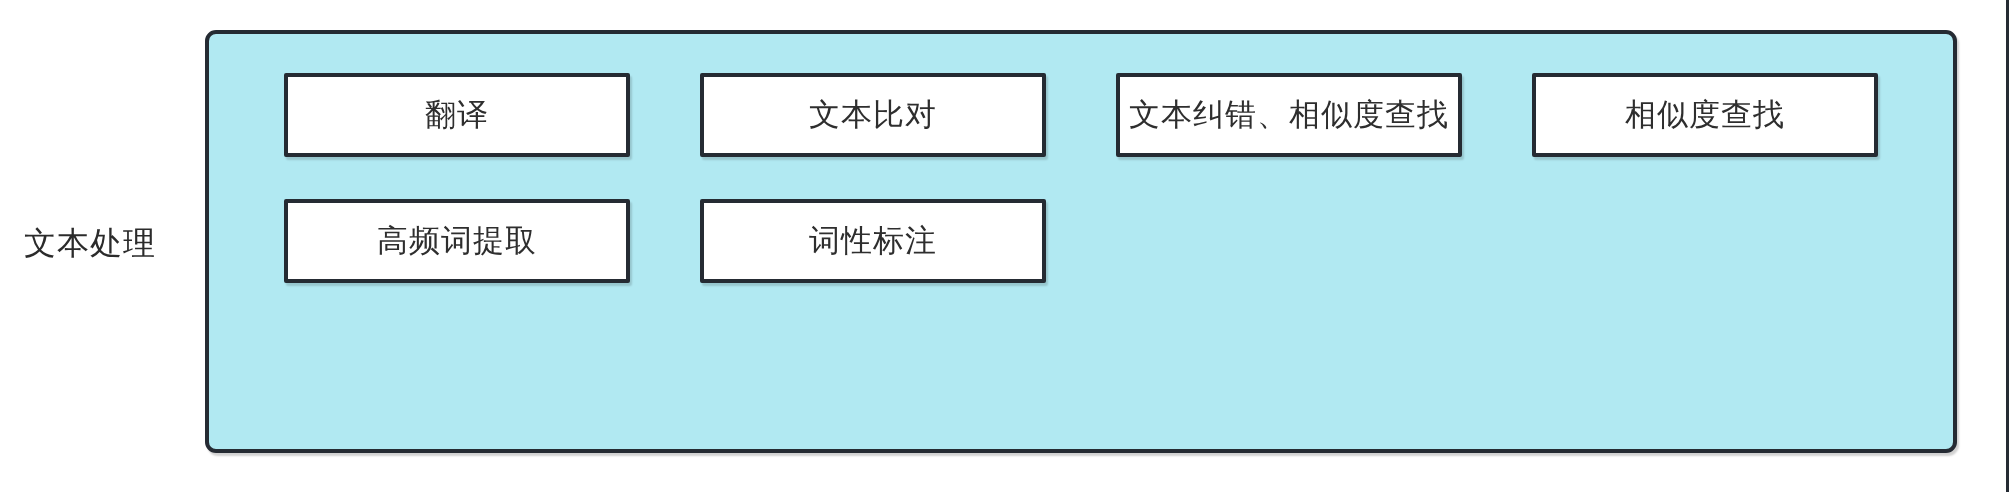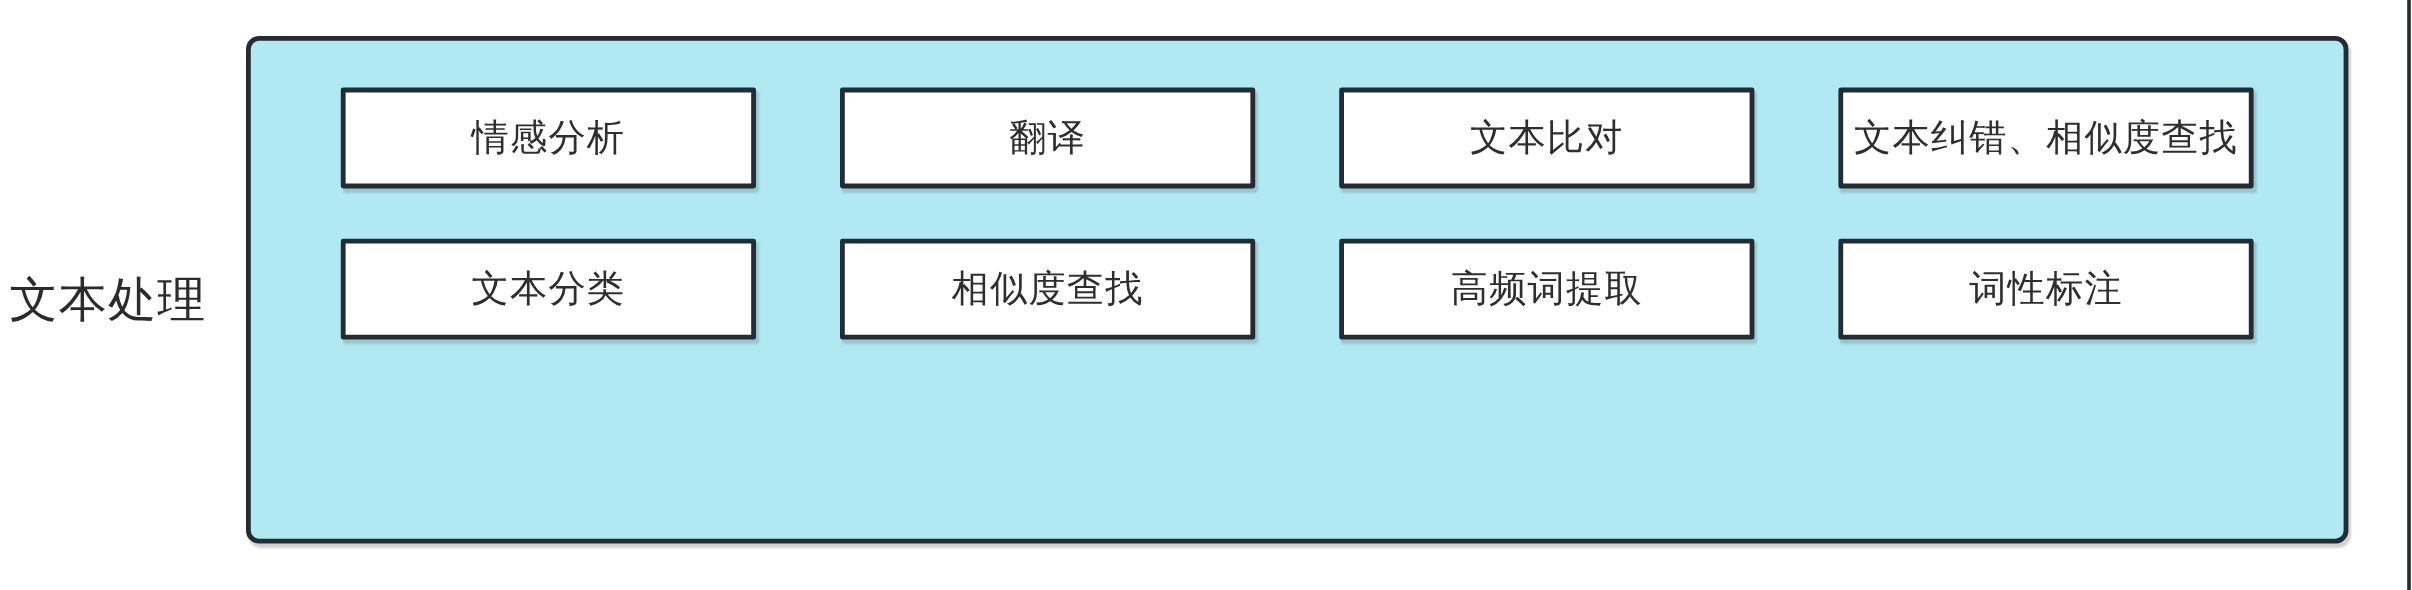--- a/index.html
+++ b/index.html
@@ -18,21 +18,21 @@
     color: var(--text);
     overflow:hidden;
   }
 
   .category-label{
     position:absolute;
     left:0;
     top:222px;
     width:180px;
     text-align:center;
-    font-size:40px;
+    font-size:32px;
     letter-spacing:1px;
     color:#2b2b2b;
     white-space:nowrap;
   }
 
   .group-container{
     position:absolute;
     left:205px;
     top:30px;
     width:1752px;
@@ -74,34 +74,28 @@
   }
 </style>
 </head>
 <body>
 
 <div class="category-label">文本处理</div>
 
 <div class="group-container">
 
   <div class="task-node">
-    <span>情感分析</span>
-  </div>
-  <div class="task-node">
     <span>翻译</span>
   </div>
   <div class="task-node">
     <span>文本比对</span>
   </div>
 
   <div class="task-node">
     <span>文本纠错、相似度查找</span>
-  </div>
-  <div class="task-node">
-    <span>文本分类</span>
   </div>
 
   <div class="task-node">
     <span>相似度查找</span>
   </div>
   <div class="task-node">
     <span>高频词提取</span>
   </div>
   <div class="task-node">
     <span>词性标注</span>

